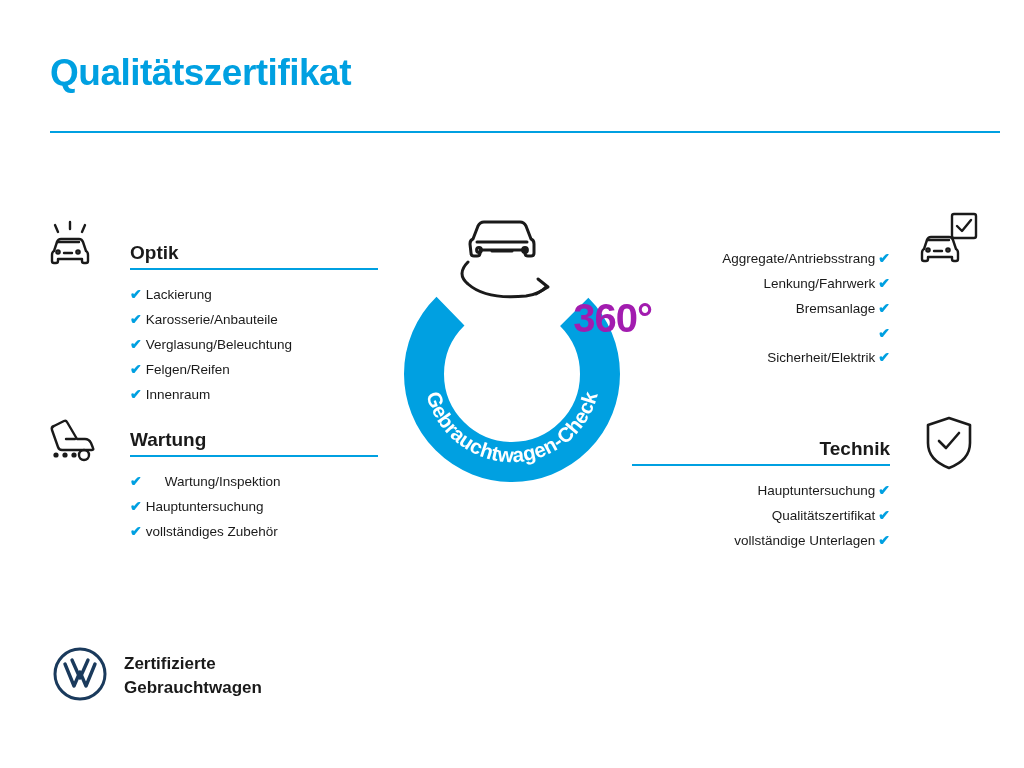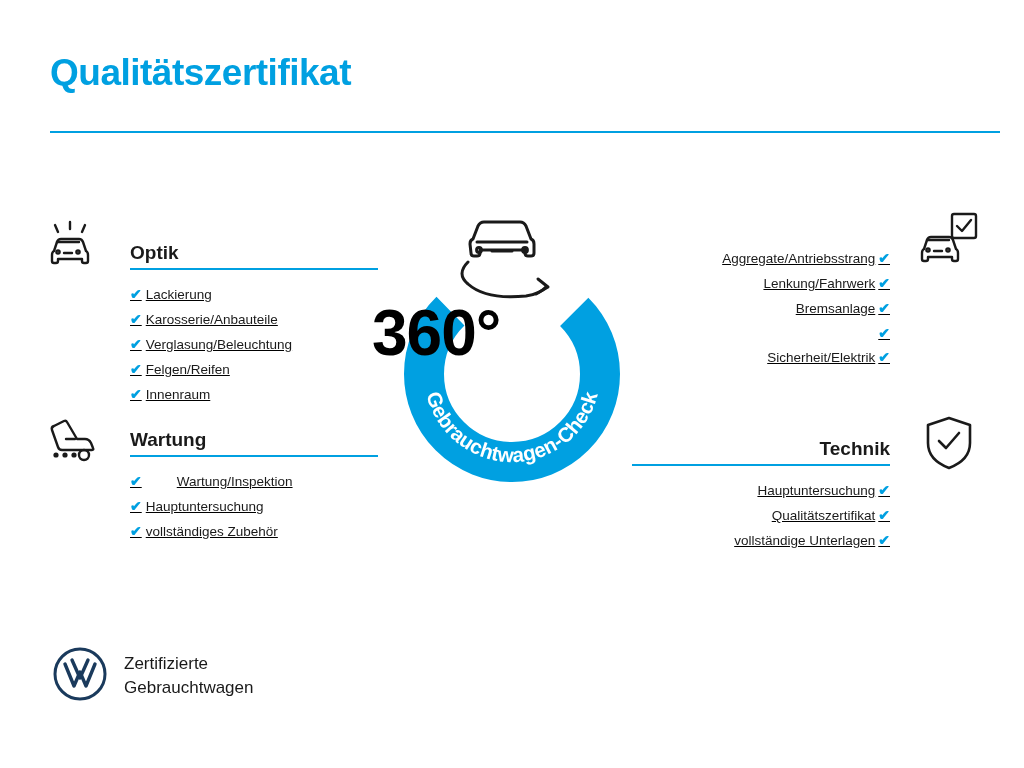--- a/index.html
+++ b/index.html
@@ -34,21 +34,20 @@
     left: 50px;
     top: 131px;
     width: 950px;
     height: 2px;
     background: #00a0e1;
   }
 
   
   .section {
     position: absolute;
-    text-decoration: underline;
   }
   .section-head {
     position: relative;
     height: 34px;
   }
   .section-title {
     position: absolute;
     bottom: 6px;
     font-size: 19px;
     font-weight: bold;
@@ -110,39 +109,39 @@
     left: 372px;
     top: 192px;
     width: 280px;
     height: 300px;
   }
   .donut-text {
     position: absolute;
     left: 0;
     top: 104px;
     width: 280px;
-    text-align: left;
-    font-size: 64px;
-    font-weight: bold;
-    color: #000000;
+    text-align: right;
+    font-size: 40px;
+    font-weight: bold;
+    color: #a21caf;
     letter-spacing: -1px;
   }
 
   
   .footer {
     position: absolute;
     left: 52px;
     top: 646px;
     display: flex;
     align-items: center;
   }
   .footer-text {
     margin-left: 16px;
     font-size: 17px;
-    font-weight: normal;
+    font-weight: bold;
     color: #1a1a1a;
     line-height: 24px;
   }
 </style>
 </head>
 <body>
 
 <div class="page">
 
   <div class="title">Qualitätszertifikat</div>
@@ -251,21 +250,21 @@
   </div>
 
   <div class="section sec-wartung left">
     <div class="section-head">
       <div class="section-title">Wartung</div>
       <div class="section-rule"></div>
     </div>
     <div class="items">
       <div class="item">
         <span class="check">✔</span>
-        <span style="margin-left:31px">Wartung/Inspektion</span>
+        <span style="margin-left:19px">Wartung/Inspektion</span>
       </div>
       <div class="item">
         <span class="check">✔</span>
         <span>Hauptuntersuchung</span>
       </div>
       <div class="item">
         <span class="check">✔</span>
         <span>vollständiges Zubehör</span>
       </div>
     </div>

